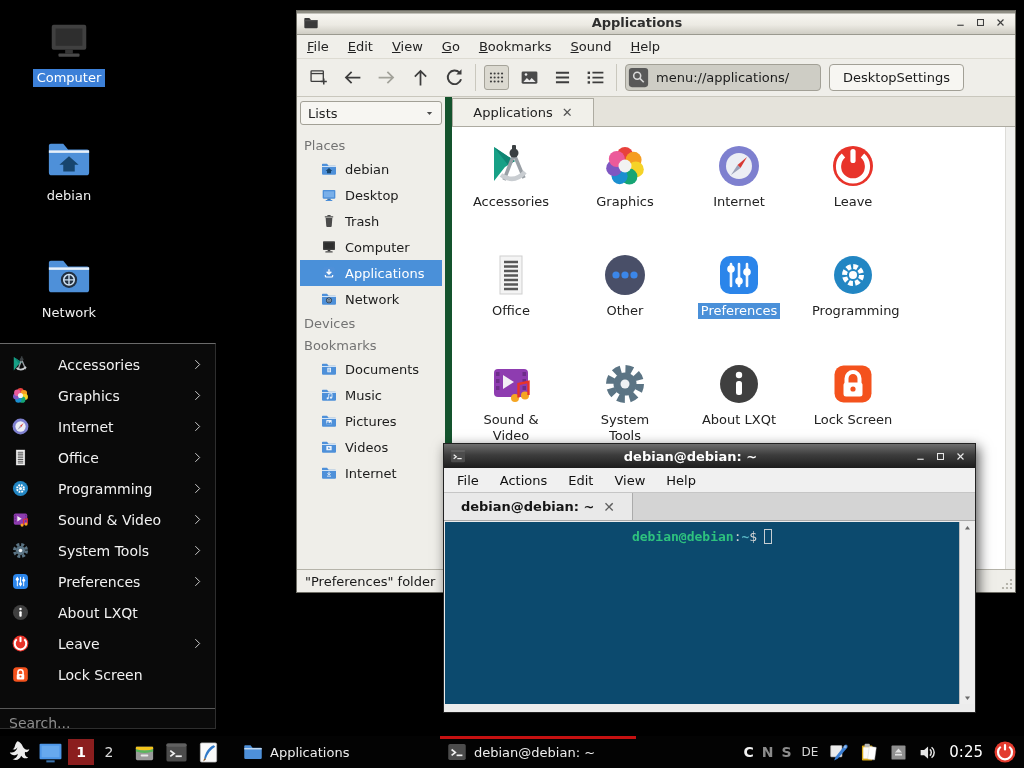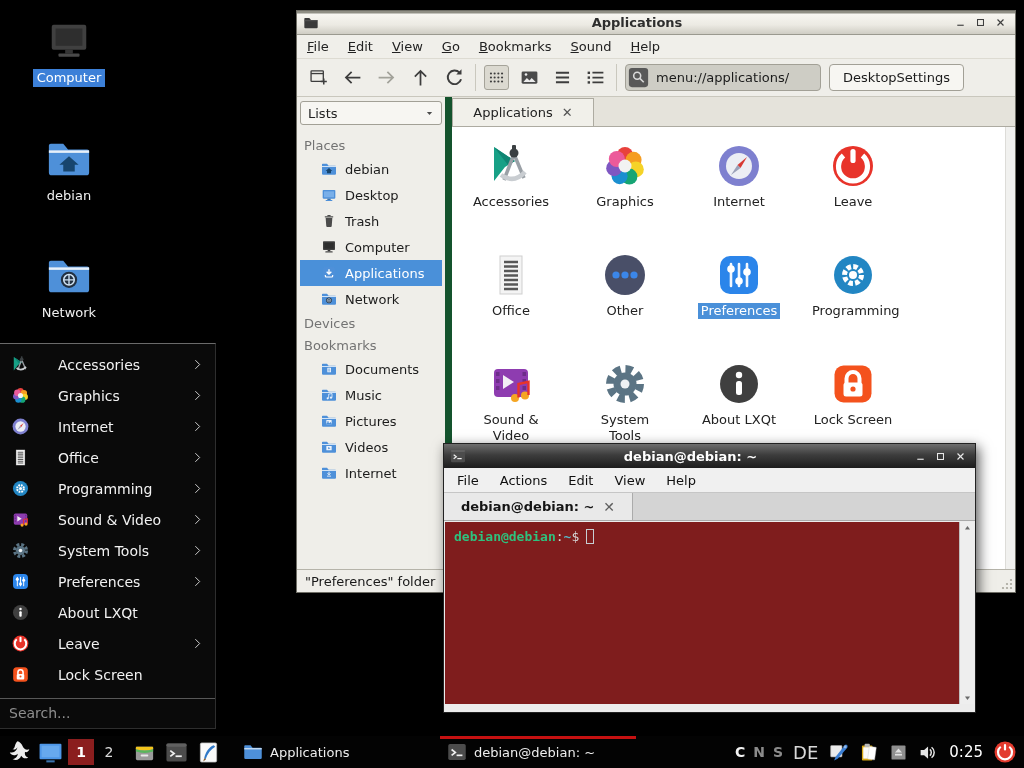--- a/index.html
+++ b/index.html
@@ -61,56 +61,56 @@
   .grip { position:absolute; right:2px; bottom:2px; width:12px; height:12px; }
 
   
   #term { left:443px; top:443px; width:533px; height:270px; background:#ececec; border:1px solid #222; }
   #term .titlebar { background:linear-gradient(#6e6e6e,#3d3d3d 45%,#1d1d1d); color:#fff; }
   #term .win-controls { color:#e8e8e8; }
   .term-menubar { height:25px; background:#f0f0f0; border-bottom:1px solid #c6c6c6; display:flex; align-items:center; gap:21px; padding:0 13px; font-size:13px; color:#101010; }
   .term-tabbar { height:28px; background:#d4d4d4; border-bottom:1px solid #a9a9a9; display:flex; }
   .term-tab { width:189px; background:#e9e9e9; border-right:1px solid #ababab; display:flex; align-items:center; justify-content:center; gap:9px; font-size:13px; font-weight:bold; color:#141414; }
   .term-tab .close { font-weight:normal; color:#5e5e5e; font-size:14px; }
-  .term-body { position:absolute; top:78px; bottom:8px; left:1px; right:1px; background:#7f1d1d; display:flex; }
+  .term-body { position:absolute; top:78px; bottom:8px; left:1px; right:1px; background:#0c4a6e; display:flex;text-align:center; }
   .term-text { flex:1; padding:7px 9px; font-family:"DejaVu Sans Mono","Liberation Mono",monospace; font-size:13px; white-space:pre; }
   .p-user { color:#2ec27e; font-weight:bold; }
   .p-sep,.p-dollar { color:#d6d6d6; }
   .p-path { color:#58b7c6; font-weight:bold; }
   .cursor { display:inline-block; width:8px; height:15px; border:1.5px solid #c7ced2; margin-left:7px; vertical-align:-3px; }
   .term-scroll { width:15px; background:#eeeeee; border-left:1px solid #bfbfbf; display:flex; flex-direction:column; justify-content:space-between; align-items:center; padding:1px 0; }
   .term-scroll .ar { width:11px; height:11px; color:#4e4e4e; }
 
   
   #appmenu { position:absolute; left:0; top:343px; width:216px; height:386px; background:#0a0a0a; border-top:1px solid #6a6a6a; border-right:1px solid #2e2e2e; border-bottom:1px solid #2e2e2e; padding-top:5px; }
   .am-item { height:31px; display:flex; align-items:center; padding:0 11px; color:#f2f2f2; font-size:14px; }
   .am-item .ic { width:19px; height:19px; flex:none; margin-right:28px; }
   .am-item .lbl { flex:1; }
   .am-item .arrow { width:13px; height:13px; color:#dcdcdc; }
   .am-item.no-submenu .arrow { visibility:hidden; }
-  .am-search { margin-top:8px; border-top:1px solid #585858; height:29px; display:flex; align-items:center; padding:8px 4px; }
+  .am-search { margin-top:18px; border-top:1px solid #585858; height:29px; display:flex; align-items:center; padding:8px 4px; }
   .am-search input { background:transparent; border:none; outline:none; color:#9a9a9a; font-size:14px; font-family:inherit; width:100%; padding:0 5px; }
   .am-search input::placeholder { color:#8f8f8f; opacity:1; }
 
   
   #taskbar { position:absolute; left:0; bottom:0; width:1024px; height:32px; background:#030303; display:flex; align-items:center; padding:0 4px; }
   .tb-menu { width:26px; height:26px; margin:0 2px; }
   .tb-pager { width:25px; height:25px; margin:0 4px; }
   .ws { min-width:26px; height:26px; display:flex; align-items:center; justify-content:center; font-size:14px; color:#dcdcdc; margin:0 1px; padding:0 4px; }
   .ws.current { background:#8b1e1e; color:#fff; font-weight:bold; }
   .launchers { display:flex; align-items:center; gap:9px; margin:0 8px 0 10px; }
   .launch { width:23px; height:23px; }
   .task { width:196px; height:32px; display:flex; align-items:center; gap:7px; padding:0 7px; font-size:13px; color:#ededed; margin-left:8px; overflow:hidden; white-space:nowrap; }
   .task .ic { width:20px; height:20px; flex:none; }
   .task.active { box-shadow:inset 0 3px 0 #c51111; }
   .tray { margin-left:auto; display:flex; align-items:center; gap:10px; padding-right:3px; }
   .kbd { display:flex; gap:8px; font-size:14px; font-weight:bold; }
   .kbd span { color:#f2f2f2; }
   .kbd span.off { color:#8b8b8b; }
-  .layout { font-size:18px; color:#d9d9d9; }
+  .layout { font-size:12px; color:#d9d9d9; }
   .tray-ic { width:21px; height:21px; }
   .clock { font-size:15px; color:#fff; }
   .power { width:24px; height:24px; }
 </style>
 </head>
 <body>
 
 <div class="desk-icon selected" style="top:18px">
   <div class="ic icon">
       <svg viewBox="0 0 48 48">

